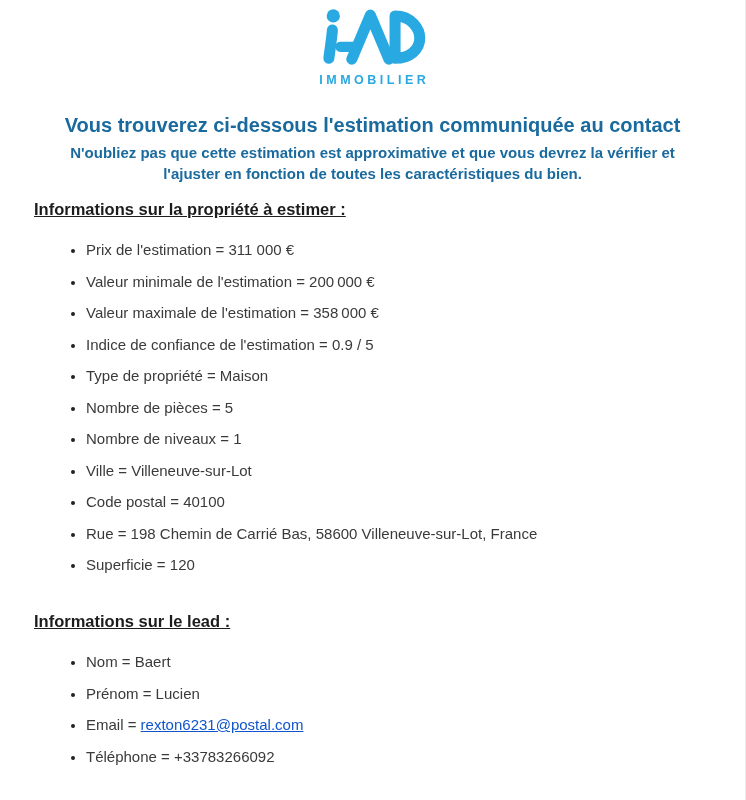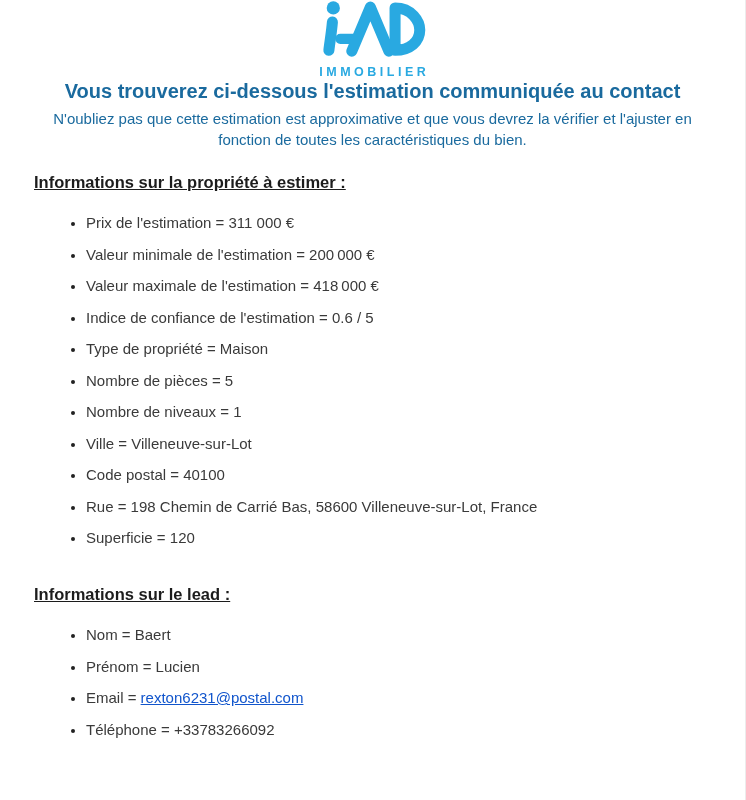--- a/index.html
+++ b/index.html
@@ -16,52 +16,54 @@
     background: #ffffff;
     border-right: 1px solid #ececec;
     padding: 0 0 24px 0;
   }
   .content {
     padding: 0 34px;
   }
   
   .logo-block {
     text-align: center;
-    padding-top: 0;
+    padding-top: 8px;
   }
   .logo-block svg {
     display: inline-block;
   }
   .logo-subtext {
     font-size: 12.5px;
     font-weight: bold;
     letter-spacing: 3.5px;
     color: #29A9E1;
     margin-top: 1px;
     text-indent: 3.5px; 
   }
   
   .title {
+    margin-top: 26px;
     text-align: center;
     font-size: 20px;
     line-height: 24px;
     font-weight: bold;
     color: #1a6a9e;
   }
   .subtitle {
     margin: 5px auto 0 auto;
     max-width: 640px;
     text-align: center;
     font-size: 15px;
     line-height: 21px;
     color: #1a6a9e;
+    font-weight: bold;
   }
   
   h2.section-heading {
-    margin-top: 22px;
+    margin-top: 15px;
     font-size: 16.5px;
     line-height: 20px;
     font-weight: bold;
     color: #1c1c1c;
     text-decoration: underline;
   }
   h2.section-heading.second {
     margin-top: 37px;
   }
   ul.info-list {
@@ -109,22 +111,22 @@
   <div class="content">
 
     <div class="title">Vous trouverez ci-dessous l'estimation communiquée au contact</div>
 
     <div class="subtitle">N'oubliez pas que cette estimation est approximative et que vous devrez la vérifier et l'ajuster en fonction de toutes les caractéristiques du bien.</div>
 
     <h2 class="section-heading">Informations sur la propriété à estimer :</h2>
     <ul class="info-list">
         <li>Prix de l'estimation = 311 000 €</li>
         <li>Valeur minimale de l'estimation = 200 000 €</li>
-        <li>Valeur maximale de l'estimation = 418 000 €</li>
-        <li>Indice de confiance de l'estimation = 0.6 / 5</li>
+        <li>Valeur maximale de l'estimation = 358 000 €</li>
+        <li>Indice de confiance de l'estimation = 0.9 / 5</li>
         <li>Type de propriété = Maison</li>
         <li>Nombre de pièces = 5</li>
         <li>Nombre de niveaux = 1</li>
         <li>Ville = Villeneuve-sur-Lot</li>
         <li>Code postal = 40100</li>
         <li>Rue = 198 Chemin de Carrié Bas, 58600 Villeneuve-sur-Lot, France</li>
         <li>Superficie = 120</li>
       </ul>
 
     <h2 class="section-heading second">Informations sur le lead :</h2>

